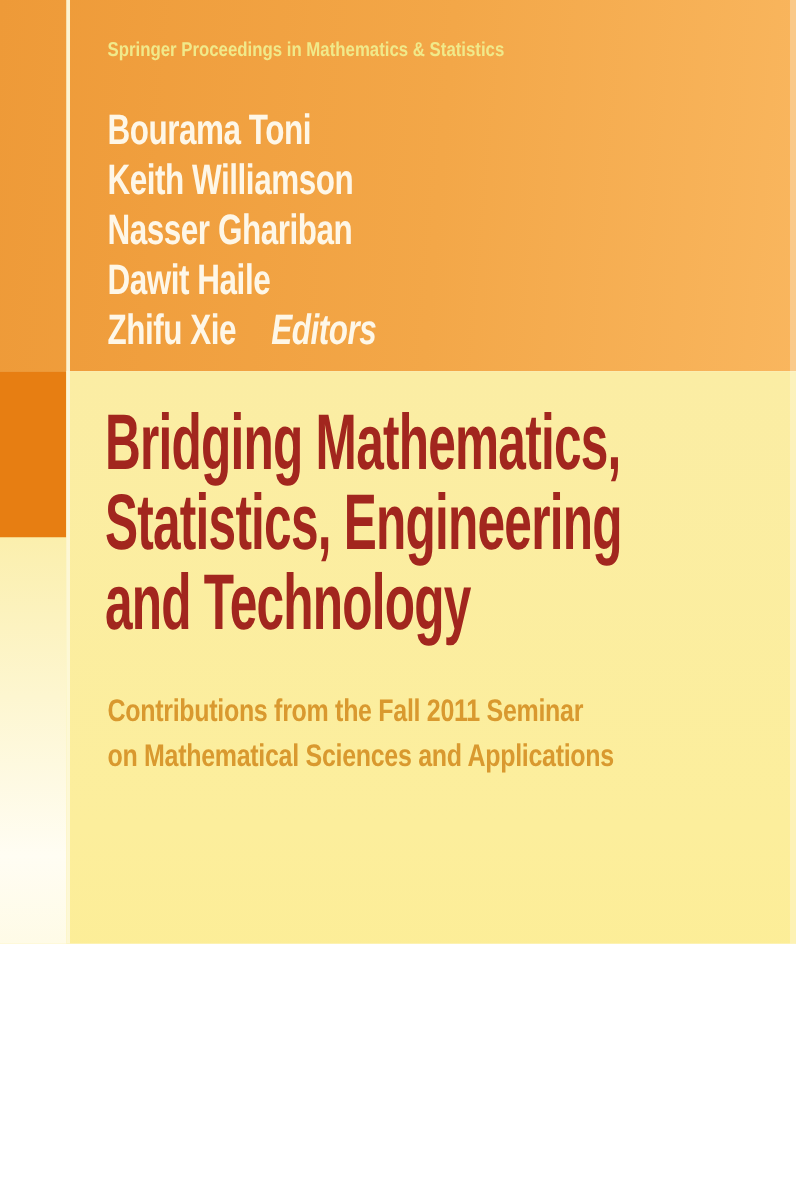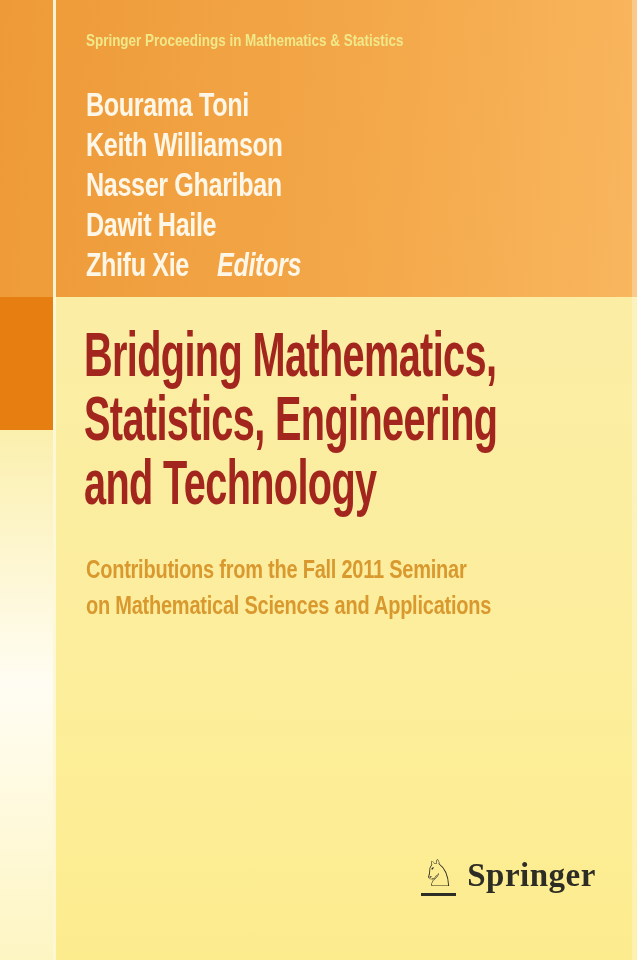--- a/index.html
+++ b/index.html
@@ -1,20 +1,20 @@
 <!DOCTYPE html>
 <html><head>
 <meta charset="utf-8">
 <style>
   html, body { margin: 0; padding: 0; background: #ffffff; }
 
   .cover {
     position: relative;
     width: 637px;
-    height: 960px;
+    height: 755px;
     overflow: hidden;
     font-family: "Liberation Sans", sans-serif;
   }
 
   
   .orange-band {
     position: absolute;
     left: 0; top: 0;
     width: 100%; height: 297px;
     background: linear-gradient(95deg, #ee9a38 0%, #f3a748 55%, #f9b65e 100%);

